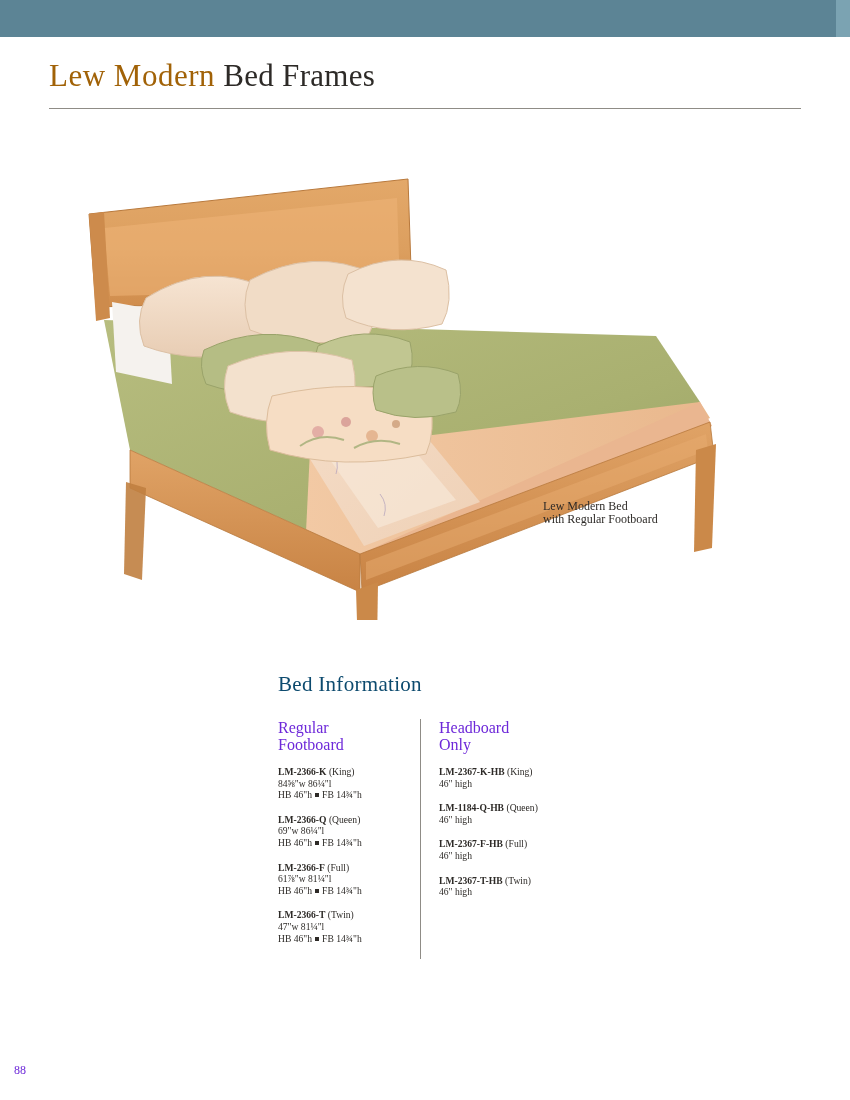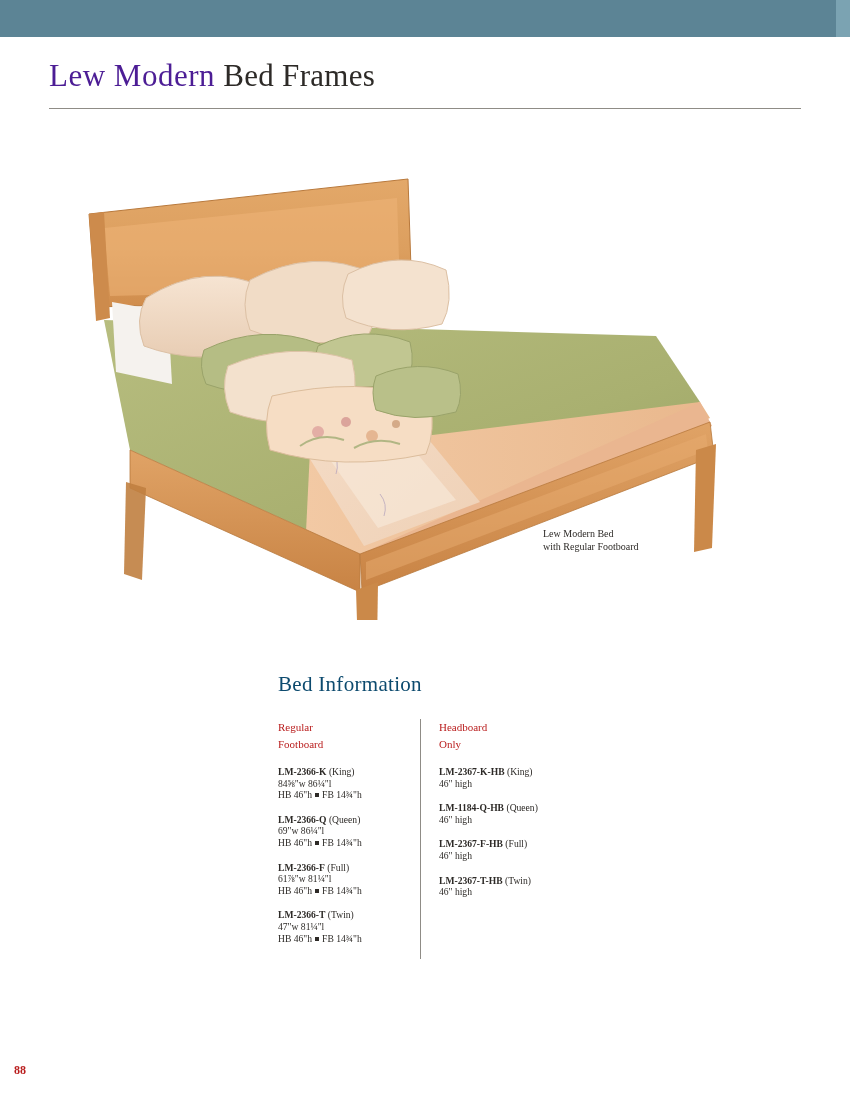--- a/index.html
+++ b/index.html
@@ -38,21 +38,21 @@
     position: absolute;
     left: 49px;
     top: 58px;
     color: #2d2a27;
     white-space: nowrap;
   }
   .page-title .light {
     font-family: "Liberation Serif", serif;
     font-size: 31px;
     letter-spacing: 0.5px;
-    color: #4c1d95;
+    color: #a16207;
   }
   .page-title .bold {
     font-family: "Liberation Serif", serif;
     font-size: 31px;
     font-weight: normal;
     letter-spacing: 0.3px;
     color: #2d2a27;
   }
   .title-rule {
     position: absolute;
@@ -68,23 +68,23 @@
     position: absolute;
     left: 60px;
     top: 150px;
     width: 700px;
     height: 470px;
   }
 
   .caption {
     position: absolute;
     left: 543px;
-    top: 528px;
-    font-family: "Liberation Serif", serif;
-    font-size: 10px;
+    top: 500px;
+    font-family: "Liberation Serif", serif;
+    font-size: 12px;
     line-height: 12.5px;
     color: #2d2a27;
   }
 
   
   .bed-info {
     position: absolute;
     left: 278px;
     top: 672px;
     width: 420px;
@@ -114,22 +114,22 @@
     background: #8f8c86;
     margin-right: 18px;
     align-self: stretch;
     height: 240px;
   }
   .col-right {
     width: 180px;
   }
   .col-head {
     font-family: "Liberation Serif", serif;
-    font-size: 11px;
-    color: #b91c1c;
+    font-size: 16px;
+    color: #6d28d9;
     line-height: 17px;
     margin-bottom: 13px;
     white-space: pre-line;
   }
   .entry {
     margin-bottom: 13px;
     font-family: "Liberation Serif", serif;
     font-size: 9.6px;
     line-height: 11.6px;
     color: #2d2a27;
@@ -150,22 +150,21 @@
     vertical-align: middle;
   }
 
   
   .folio {
     position: absolute;
     left: 14px;
     bottom: 22px;
     font-family: "Liberation Serif", serif;
     font-size: 12px;
-    color: #b91c1c;
-    font-weight: bold;
+    color: #6d28d9;
   }
 </style>
 </head>
 <body>
 
 <div class="top-banner">
   <div class="top-banner-right"></div>
 </div>
 
 <div class="page-title">

